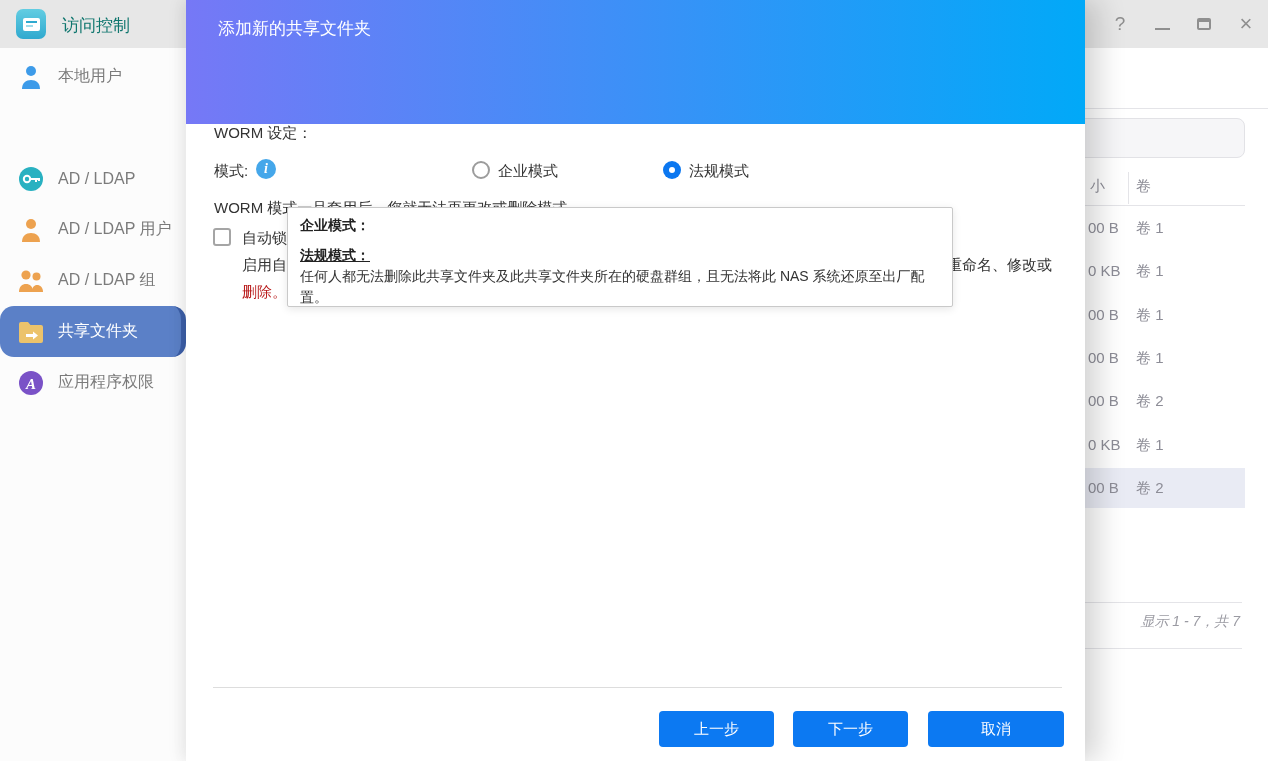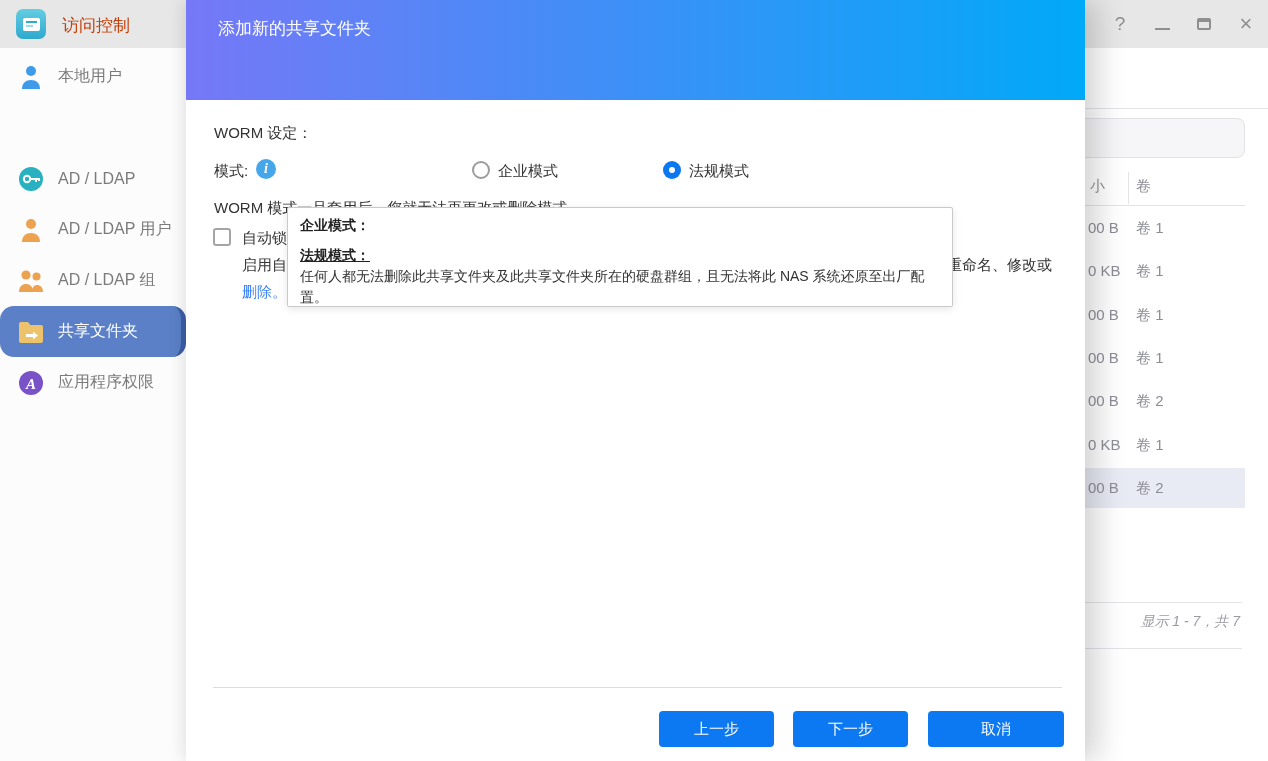--- a/index.html
+++ b/index.html
@@ -7,21 +7,21 @@
   body { font-family:"Liberation Sans","DejaVu Sans",sans-serif; color:#333; }
   .screen { position:relative; width:1268px; height:761px; background:#fff; overflow:hidden; }
 
   
   .titlebar { position:absolute; left:0; top:0; width:1268px; height:48px; background:#e7e7e7; }
   .app-badge { position:absolute; left:16px; top:9px; width:30px; height:30px; border-radius:7px;
     background:linear-gradient(180deg,#63cde2,#2fa9cf); display:flex; align-items:center; justify-content:center; }
   .app-badge .card { width:17px; height:13px; background:#fff; border-radius:2px; position:relative; }
   .app-badge .card::before { content:""; position:absolute; left:3px; top:3px; width:11px; height:2px; background:#2fa9cf; }
   .app-badge .card::after { content:""; position:absolute; left:3px; top:7px; width:7px; height:2px; background:#9edceb; }
-  .app-title { position:absolute; left:62px; top:14px; font-size:17px; color:#c2410c; }
+  .app-title { position:absolute; left:62px; top:14px; font-size:17px; color:#0f766e; }
   .win-controls { position:absolute; right:12px; top:0; height:48px; display:flex; align-items:center; gap:22px; }
   .win-btn { color:#8f8f8f; font-size:19px; width:20px; text-align:center; cursor:default; }
   .win-min { display:inline-block; width:15px; height:2px; background:#8f8f8f; }
   .win-max { display:inline-block; width:14px; height:12px; border:2px solid #8f8f8f; border-top-width:4px; border-radius:2px; }
 
   .sidebar { position:absolute; left:0; top:48px; width:186px; bottom:0; background:#fcfcfc; }
   .side-item { position:absolute; left:0; width:186px; height:51px; display:flex; align-items:center; color:#7b7b7b; font-size:16px; cursor:pointer; }
   .side-item .ic { position:absolute; left:18px; width:26px; height:26px; display:flex; align-items:center; justify-content:center; }
   .side-item .lbl { position:absolute; left:58px; white-space:nowrap; }
   .side-item.selected { background:#5b80c7; color:#fff; border-right:5px solid #3c5fa8; }
@@ -35,40 +35,40 @@
   .bg-vline { position:absolute; left:1128px; top:172px; width:1px; height:32px; background:#e4e4e8; }
   .bg-row { position:absolute; left:1060px; right:23px; height:40px; font-size:15px; color:#8d8d97; }
   .bg-row.hl { background:#e9ebf4; }
   .bg-row .size { position:absolute; left:28px; line-height:40px; }
   .bg-row .vol { position:absolute; left:76px; line-height:40px;text-align:right; }
   .bg-page { position:absolute; right:28px; top:613px; font-size:14px; color:#9a9aa2;font-style:italic; }
 
   
   .modal { position:absolute; left:186px; top:0; width:899px; height:761px; background:#fff;
     box-shadow:14px 0 26px rgba(0,0,0,.16), -6px 0 14px rgba(0,0,0,.06); }
-  .modal-header { position:absolute; left:0; top:0; width:899px; height:100px;
+  .modal-header { position:absolute; left:0; top:0; width:899px; height:124px;
     background:linear-gradient(90deg,#7678f6,#01a9f8); }
   .modal-title { position:absolute; left:32px; top:17px; font-size:17px; color:#fff; }
 
   .worm-label { position:absolute; left:28px; top:124px; font-size:15px; color:#333; }
   .mode-label { position:absolute; left:28px; top:162px; font-size:15px; color:#333; }
   .info-ic { position:absolute; left:70px; top:159px; width:20px; height:20px; border-radius:50%;
     background:#45a7ea; color:#fff; font-family:"Liberation Serif",serif; font-style:italic; font-weight:bold;
     font-size:14px; display:flex; align-items:center; justify-content:center; cursor:pointer; }
   .radio { position:absolute; top:161px; width:18px; height:18px; border-radius:50%; cursor:pointer; }
   .radio.off { border:2px solid #9c9c9c; background:#fff; }
   .radio.on { background:#0b77f0; display:flex; align-items:center; justify-content:center; }
   .radio.on .dot { width:6px; height:6px; border-radius:50%; background:#fff; }
   .radio-lbl { position:absolute; top:162px; font-size:15px; color:#333; cursor:pointer; }
 
   .worm-note { position:absolute; left:28px; top:199px; font-size:15px; color:#333; white-space:nowrap; z-index:1; }
   .chk { position:absolute; left:27px; top:228px; width:18px; height:18px; border:2px solid #a5a5a5; border-radius:3px; background:#fff; cursor:pointer; z-index:1; }
   .chk-lbl { position:absolute; left:56px; top:229px; font-size:15px; color:#333; white-space:nowrap; z-index:1; }
   .chk-desc1 { position:absolute; left:56px; top:256px; font-size:15px; color:#333; white-space:nowrap; z-index:1; }
-  .chk-desc2 { position:absolute; left:56px; top:283px; font-size:15px; color:#3b82f6; white-space:nowrap; z-index:1; }
+  .chk-desc2 { position:absolute; left:56px; top:283px; font-size:15px; color:#b91c1c; white-space:nowrap; z-index:1; }
 
   .tooltip { position:absolute; left:101px; top:207px; width:666px; height:100px; background:#fff;
     border:1px solid #c9c9c9; border-radius:2px; box-shadow:0 2px 8px rgba(0,0,0,.10);
     padding:7px 12px; font-size:14px; line-height:21px; color:#333; z-index:5; }
   .tooltip .tt-title { font-weight:bold; color:#222; }
   .tooltip .tt-gap { margin-top:9px;text-decoration:underline; }
 
   .modal-div { position:absolute; left:27px; top:687px; width:849px; height:1px; background:#ddd; }
   .btn { position:absolute; top:711px; height:36px; background:#0c79f2; color:#fff; font-size:15px;
     border:none; border-radius:4px; cursor:pointer; font-family:inherit; }

